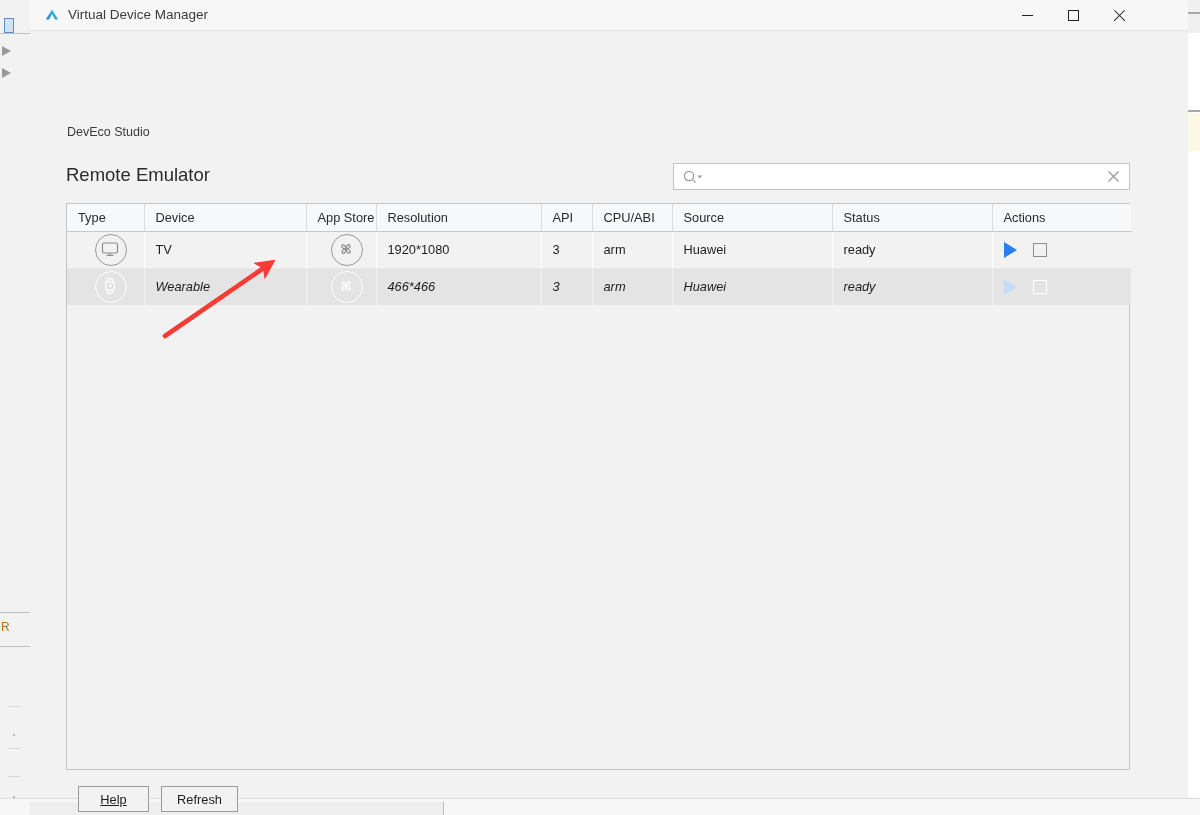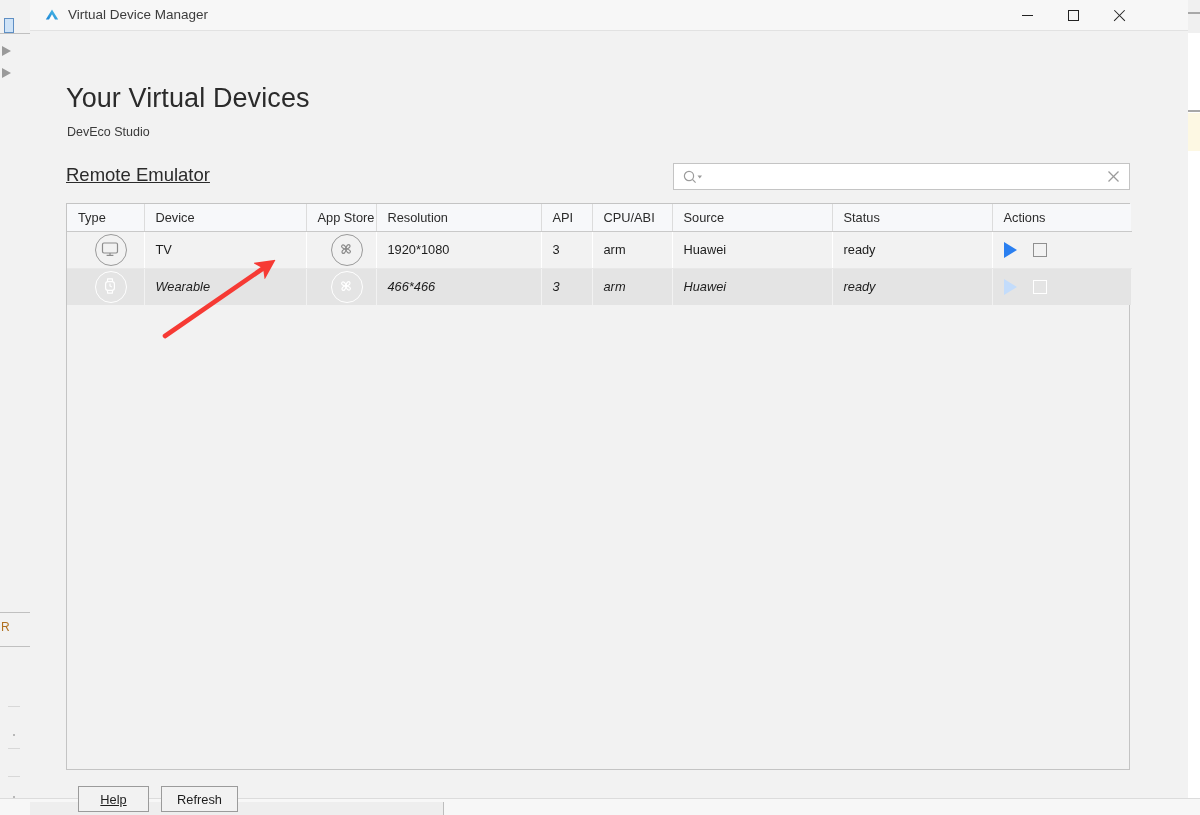--- a/index.html
+++ b/index.html
@@ -94,21 +94,21 @@
   #dialog-body { position: relative; height: 767px; background: #f2f2f2; }
 
   #page-title {
     position: absolute; left: 36px; top: 52px;
     font-size: 27px; color: #2b2b2b; font-weight: normal; letter-spacing: 0.1px;
   }
   #page-subtitle {
     position: absolute; left: 37px; top: 94px; font-size: 12.5px; color: #3a3a3a;
   }
   #section-title {
-    position: absolute; left: 36px; top: 133px; font-size: 18.5px; color: #2b2b2b; text-decoration: underline;
+    position: absolute; left: 36px; top: 133px; font-size: 18.5px; color: #2b2b2b;
   }
 
   
   #filter-box {
     position: absolute; left: 643px; top: 132px; width: 457px; height: 27px;
     background: #ffffff; border: 1px solid #c4c4c4; box-sizing: border-box;
   }
   #filter-box .search-icon {
     position: absolute; left: 9px; top: 6px; width: 22px; height: 14px;
   }
@@ -242,21 +242,20 @@
     <div class="win-btn" id="btn-max">
       <span class="glyph-max"></span>
     </div>
     <div class="win-btn" id="btn-close">
       <span class="glyph-close"></span>
     </div>
   </div>
 
   <div id="dialog-body">
 
-    <div id="page-title">Your Virtual Devices</div>
     <div id="page-subtitle">DevEco Studio</div>
     <div id="section-title">Remote Emulator</div>
 
     <div id="filter-box">
       <span class="search-icon">
         <svg width="22" height="14" viewBox="0 0 22 14">
           <circle cx="6" cy="6" r="4.6" fill="none" stroke="#9b9b9b" stroke-width="1.2"></circle>
           <line x1="9.4" y1="9.4" x2="12.6" y2="12.6" stroke="#9b9b9b" stroke-width="1.2"></line>
           <path d="M14.5 5.6 L19 5.6 L16.75 8.4 Z" fill="#9b9b9b"></path>
         </svg>

